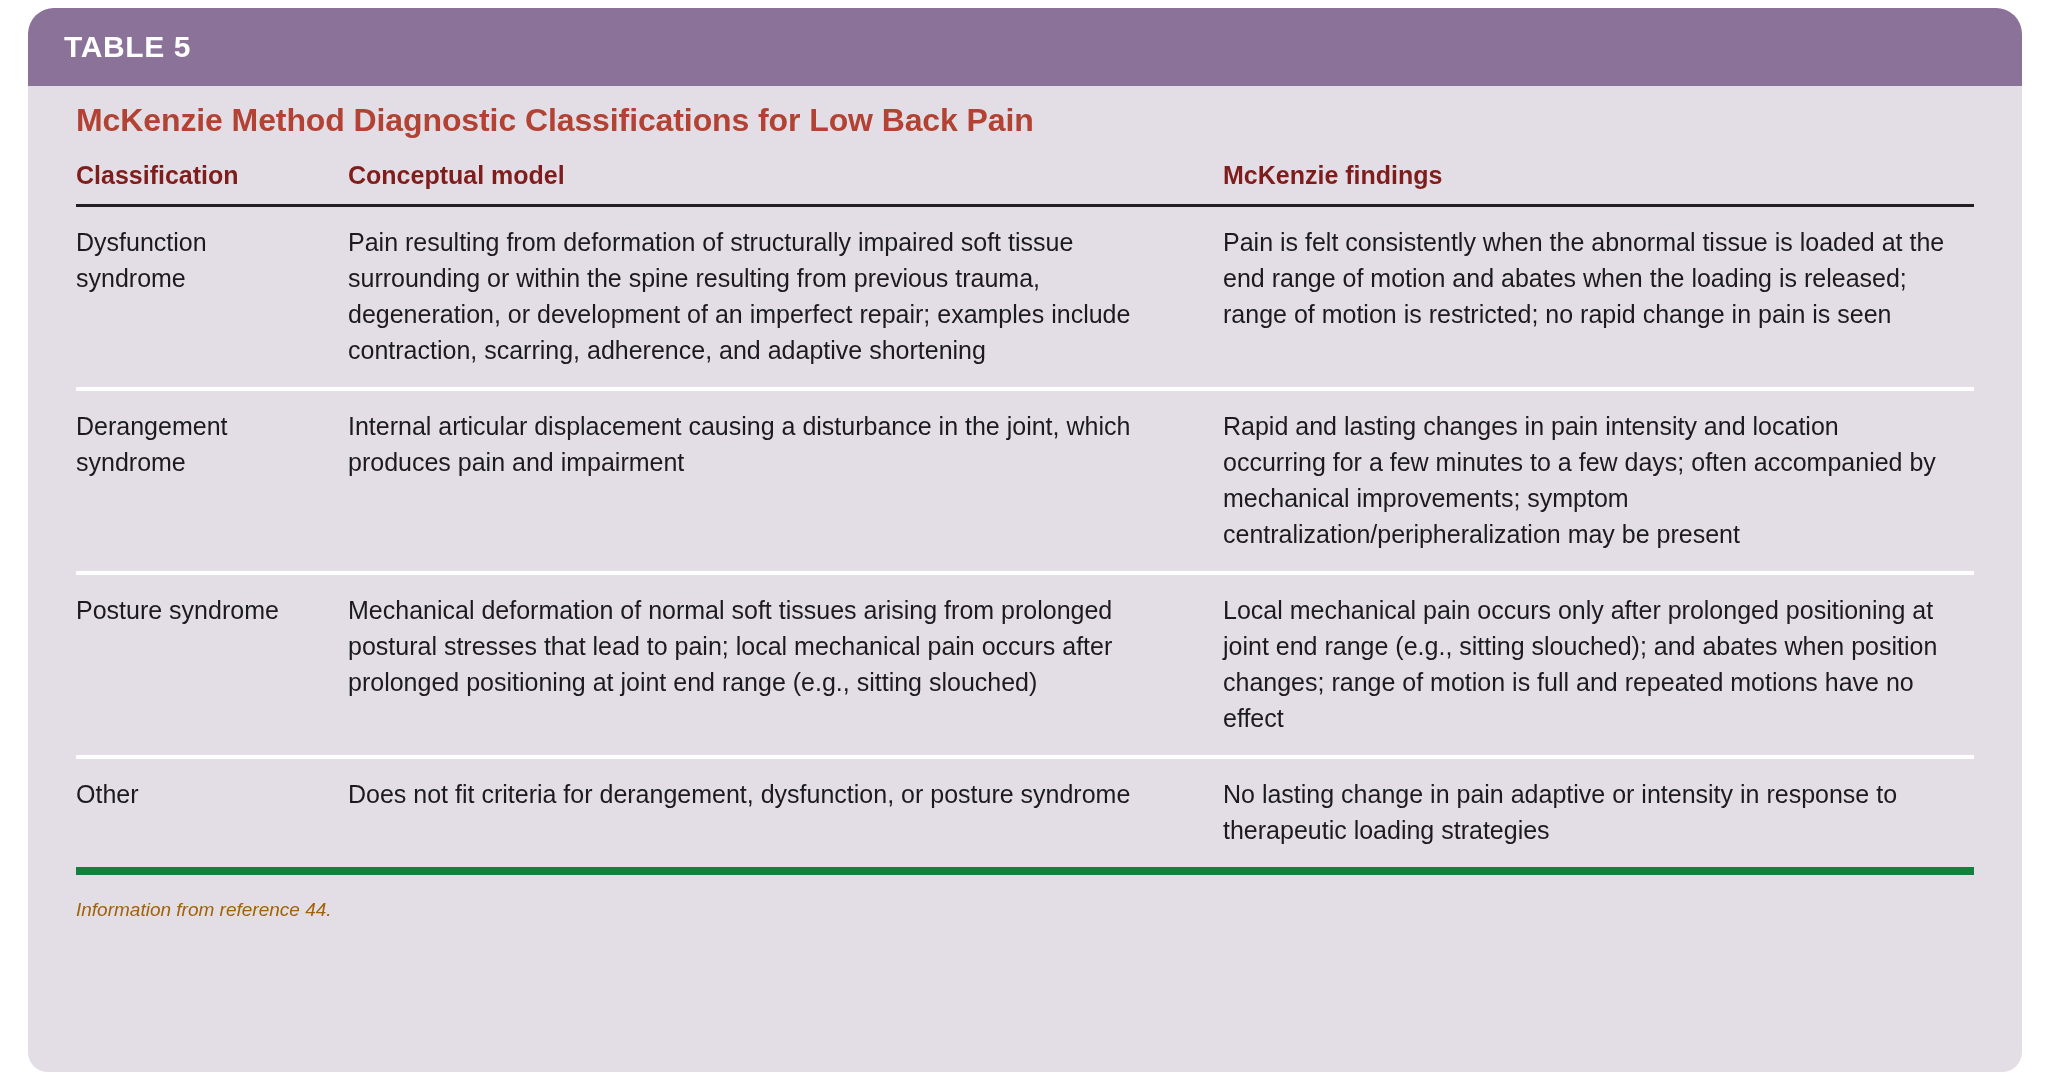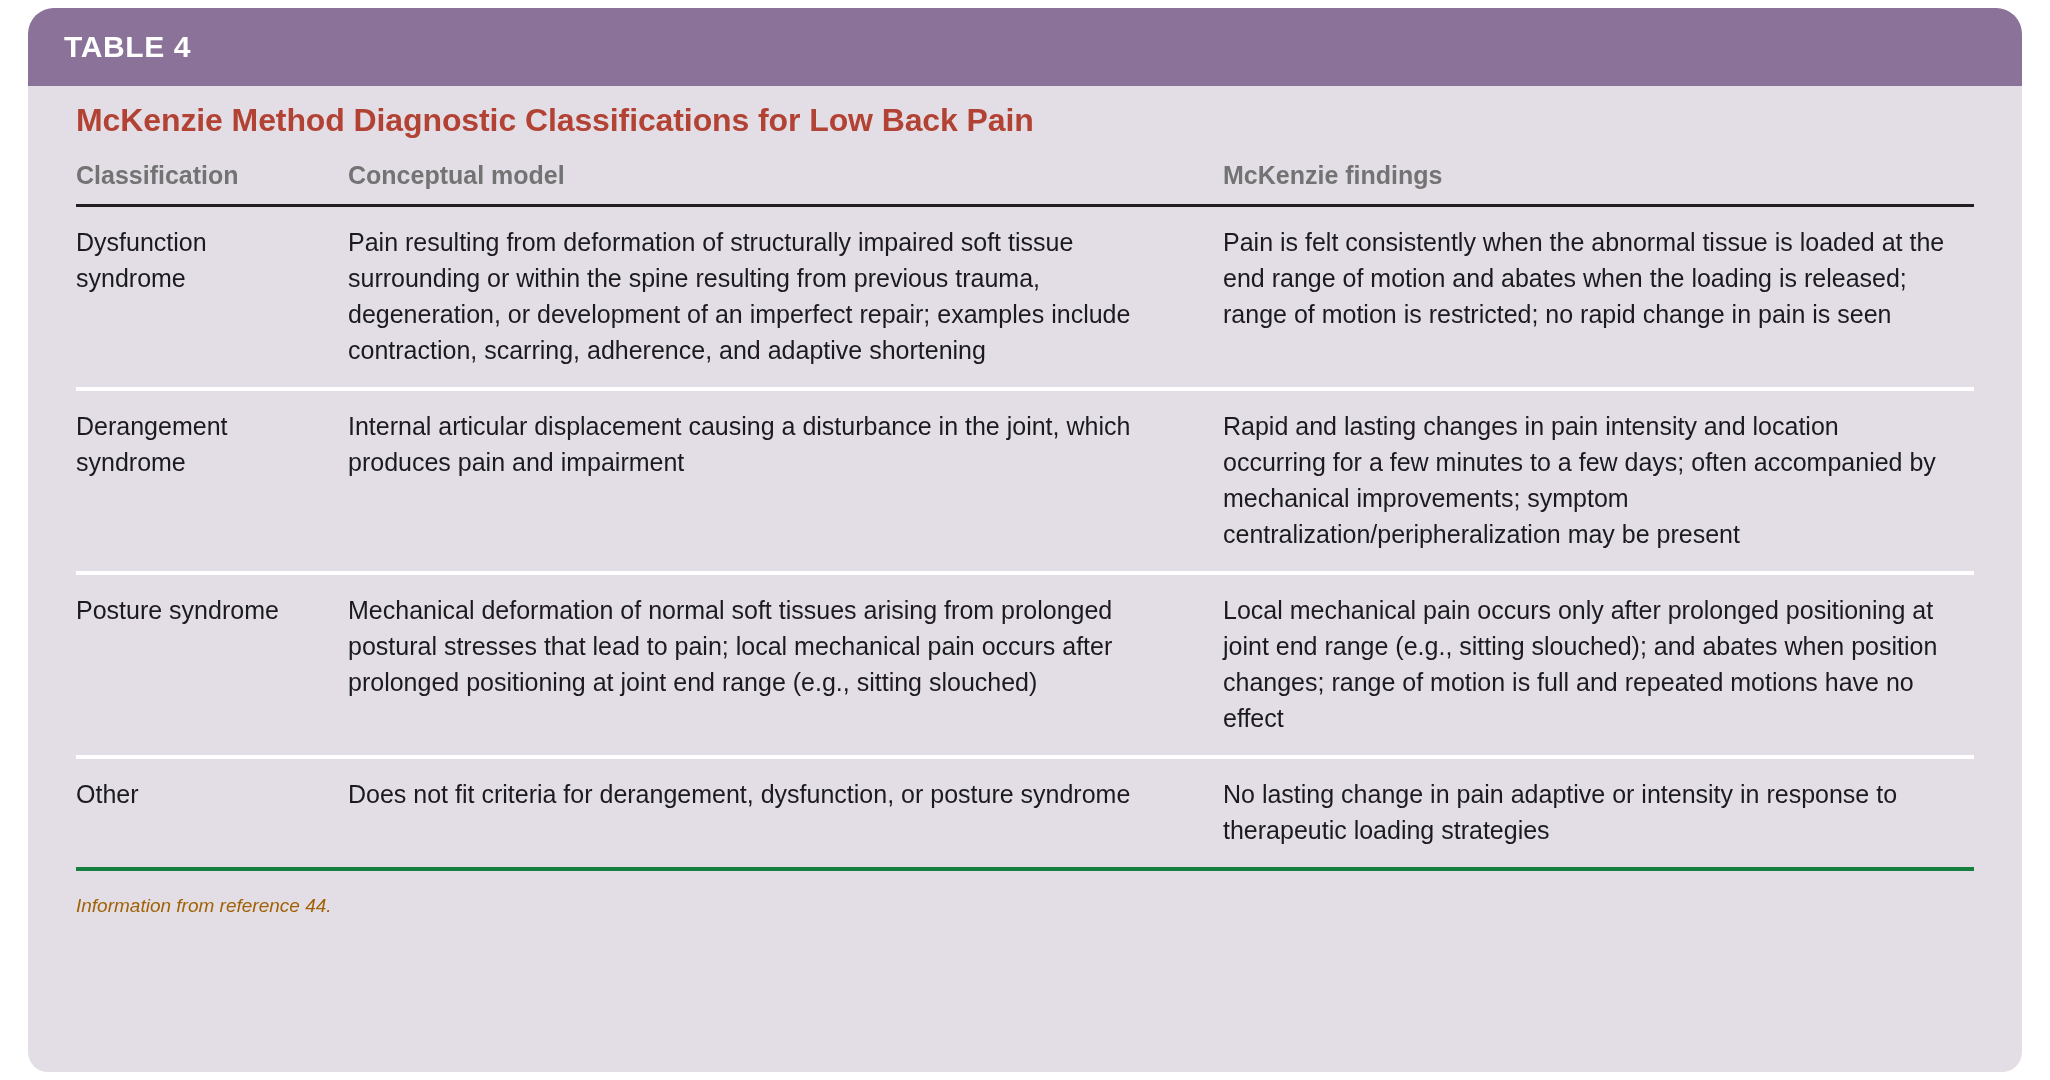--- a/index.html
+++ b/index.html
@@ -67,53 +67,53 @@
   }
   col.c1 { width: 272px; }
   col.c2 { width: 875px; }
   col.c3 { width: 751px; }
 
   .grid th {
     text-align: left;
     vertical-align: bottom;
     font-size: 25px;
     font-weight: bold;
-    color: #737373;
+    color: #7f1d1d;
     padding: 22px 26px 14px 0;
     border-bottom: 3px solid #231f20;
   }
 
   .grid td {
     text-align: left;
     vertical-align: top;
     font-size: 25px;
     font-weight: normal;
     color: #1b1b1f;
     line-height: 1.44;
     padding: 17px 26px 19px 0;
     border-bottom: 4px solid #ffffff;
   }
   .grid tr.last-row td {
-    border-bottom: 4px solid #15803d;
+    border-bottom: 8px solid #15803d;
   }
 
   .footnote {
     font-size: 19px;
     font-style: italic;
     color: #a16207;
     padding-top: 24px;
   }
 </style>
 </head>
 <body>
 
 <div class="table-card">
 
   <div class="table-banner">
-    <span class="banner-label">TABLE 4</span>
+    <span class="banner-label">TABLE 5</span>
   </div>
 
   <div class="table-body">
 
     <div class="table-title">McKenzie Method Diagnostic Classifications for Low Back Pain</div>
 
     <table class="grid">
       <colgroup>
         <col class="c1">
         <col class="c2">

